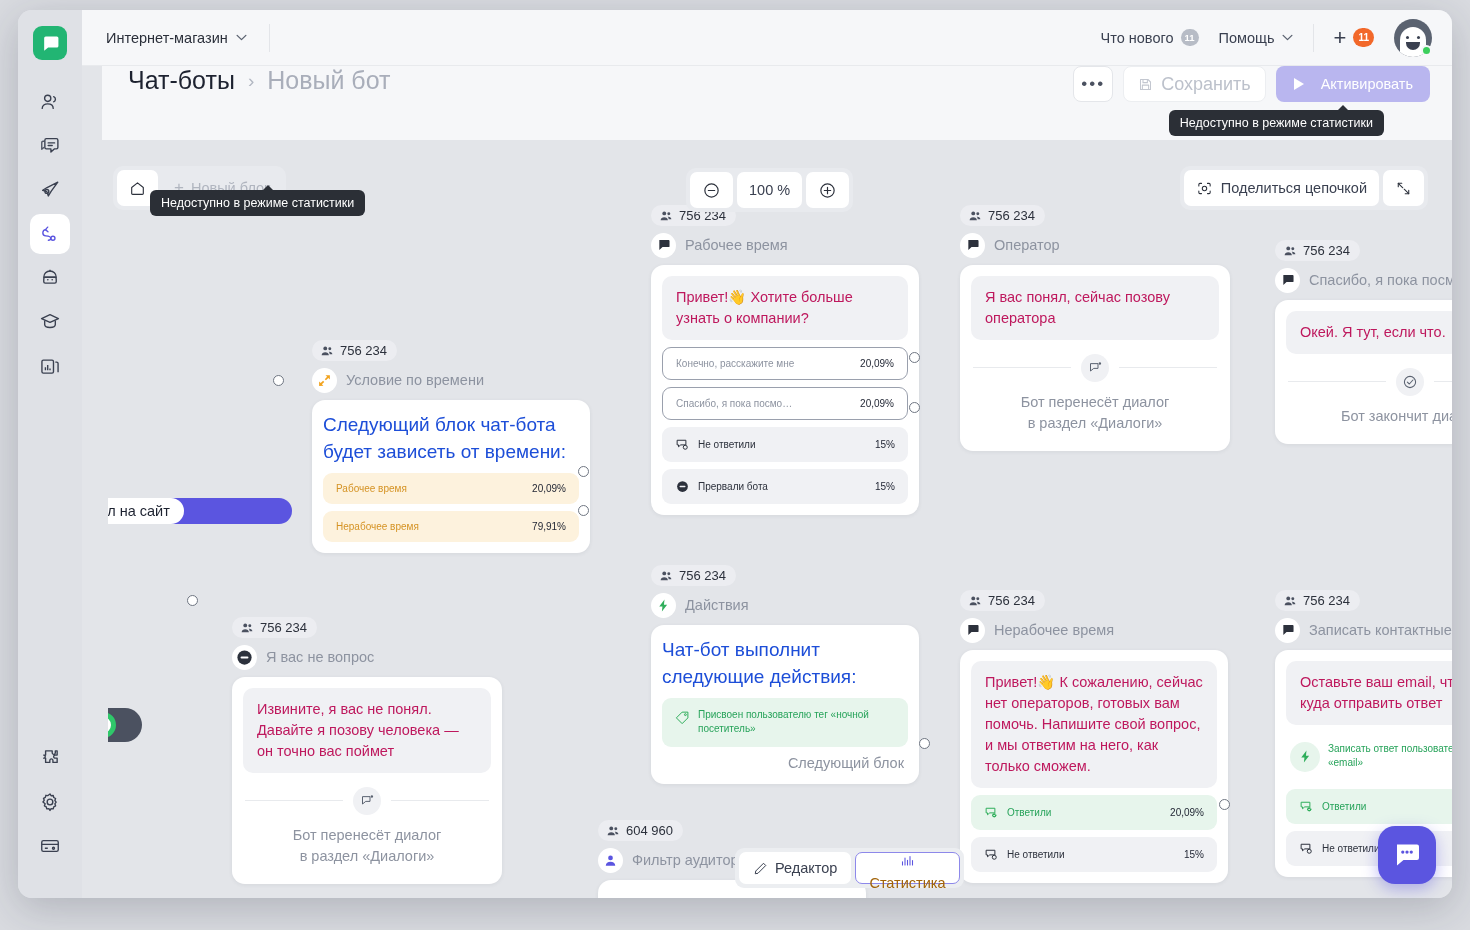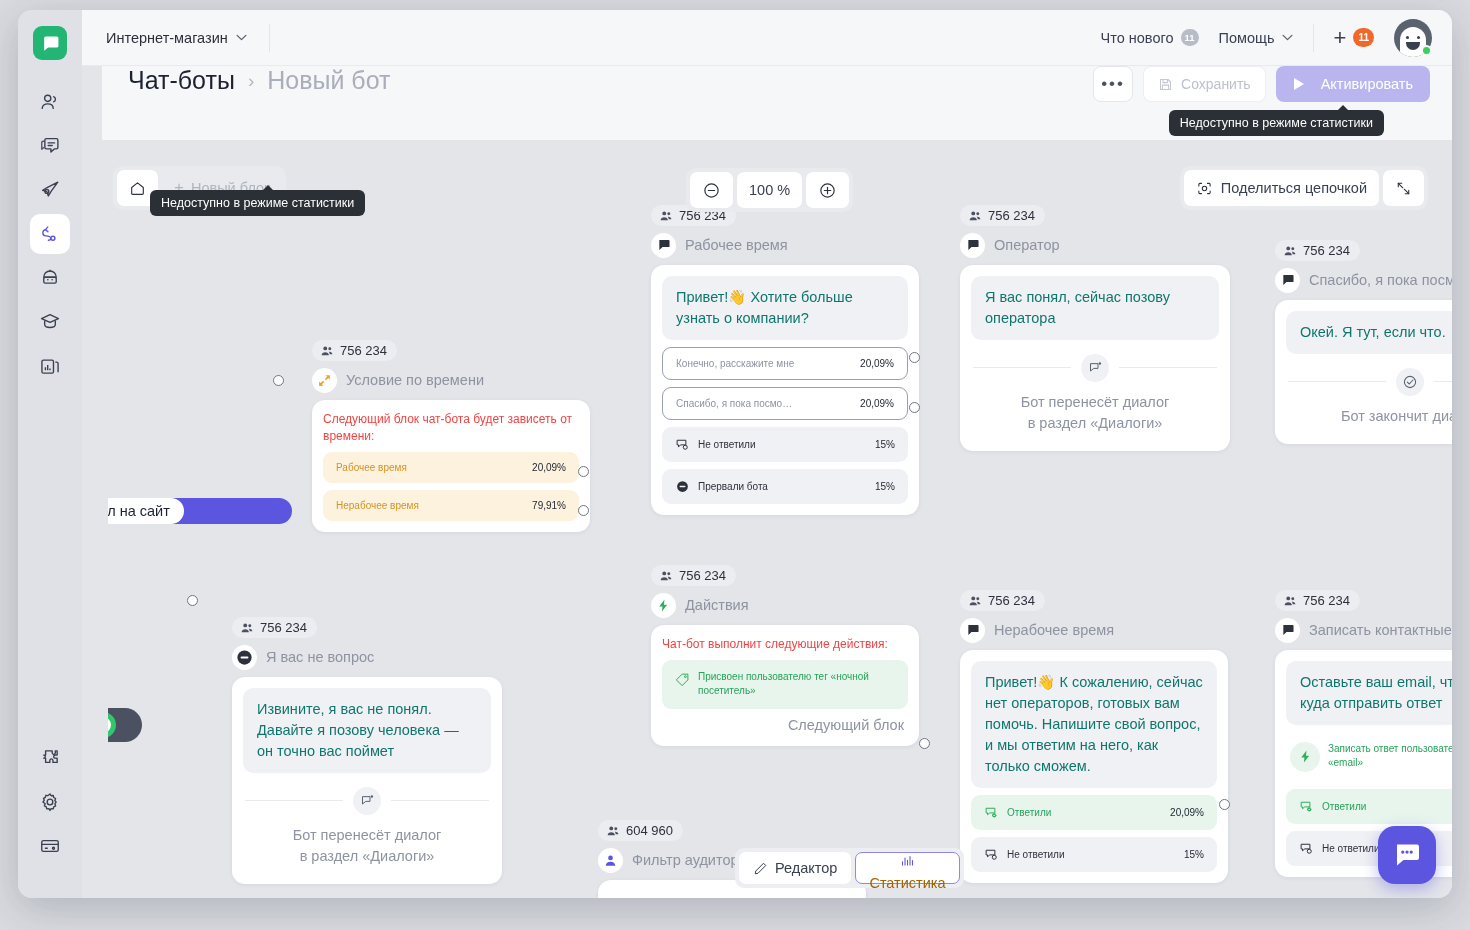--- a/index.html
+++ b/index.html
@@ -110,21 +110,21 @@
   .crumb-sep { color: #b2b7c2; font-size: 19px; }
   .crumb-b { font-size: 25px; color: #a9aeba; }
   .head-actions {
     margin-left: auto; margin-right: 22px; display: flex; align-items: center; gap: 10px;
     position: relative;
   }
   .btn {
     display: inline-flex; align-items: center; gap: 8px;
     height: 36px; padding: 0 14px; border-radius: 8px;
     background: #fff; border: 1px solid #e4e6ea;
-    font-size: 14px; color: #3a4050; cursor: pointer;
+    font-size: 18px; color: #3a4050; cursor: pointer;
   }
   .btn-dots { width: 40px; justify-content: center; padding: 0; letter-spacing: 2px; font-size: 17px; color:#4b5160;}
   .btn-disabled { color: #bcc1cb; border-color:#eceef1; }
   .btn-primary {
     background: #b9b6ef; border: none; color: #ffffff;
     height: 36px; padding: 0 17px; border-radius: 8px;
     display: inline-flex; align-items: center; gap: 16px;
     font-size: 14.5px; cursor: pointer;
   }
   .tooltip {
@@ -180,37 +180,37 @@
     display: flex; align-items: center; justify-content: center;
     flex: 0 0 25px;
   }
   .node-label { font-size: 14.5px; color: #8d93a0; white-space: nowrap; }
   .node-card {
     background: #fff; border-radius: 13px; padding: 11px;
     box-shadow: 0 1px 4px rgba(35,40,60,.07);
   }
   .msg {
     background: #f0f1f4; border-radius: 10px; padding: 11px 14px;
-    font-size: 14.5px; line-height: 1.45; color: #0f766e;
+    font-size: 14.5px; line-height: 1.45; color: #be185d;
   }
   .row {
     display: flex; align-items: center; justify-content: space-between;
     gap: 10px; border-radius: 9px; padding: 10px 13px; margin-top: 7px;
     font-size: 10px;
   }
   .row-grey { background: #f0f1f4; color: #2c313c; }
   .row-green { background: #e7f5ec; color: #27a35a; }
   .row-amber { background: #fdf2dd; color: #d59324; }
   .row-outline { border: 1px solid #9aa0ad; background: #fff; }
   .row-outline .rl { color: #8d93a0; }
   .rl { display: flex; align-items: center; gap: 8px; }
   .rv { color: #1d2230; font-weight: normal; white-space: nowrap; }
   .row-amber .rv { color: #1d2230; }
   .row-green .rv { color: #1d2230; }
-  .hint { font-size: 12px; color: #ef4444; line-height: 1.45; }
+  .hint { font-size: 19px; color: #1d4ed8; line-height: 1.45; }
   .divider-icon {
     display: flex; align-items: center; gap: 10px; margin: 14px 2px 10px;
   }
   .divider-icon .ln { flex: 1; height: 1px; background: #e8eaed; }
   .divider-icon .ic {
     width: 28px; height: 28px; border-radius: 50%; background: #f0f1f4;
     display: flex; align-items: center; justify-content: center;
   }
   .end-text {
     text-align: center; font-size: 14.5px; color: #8d93a0; line-height: 1.45;

